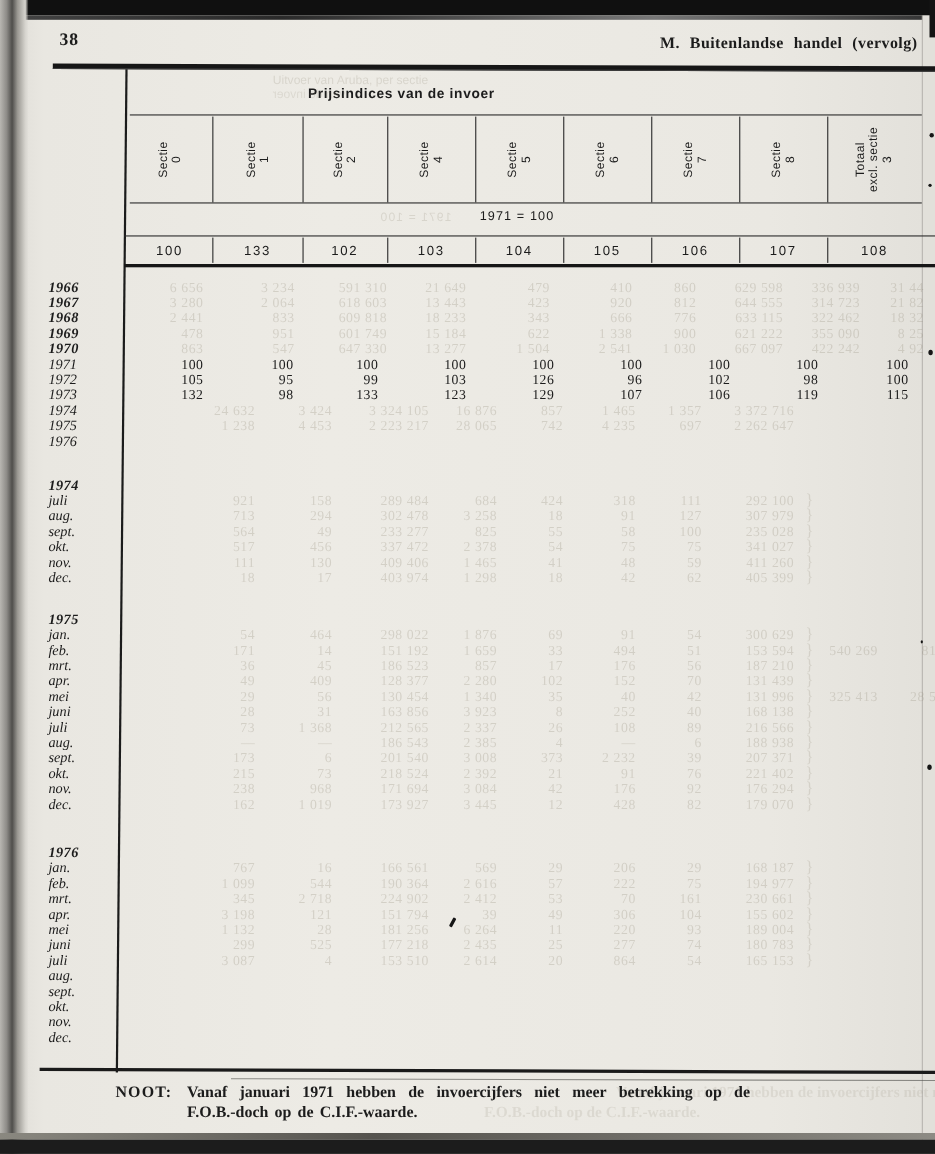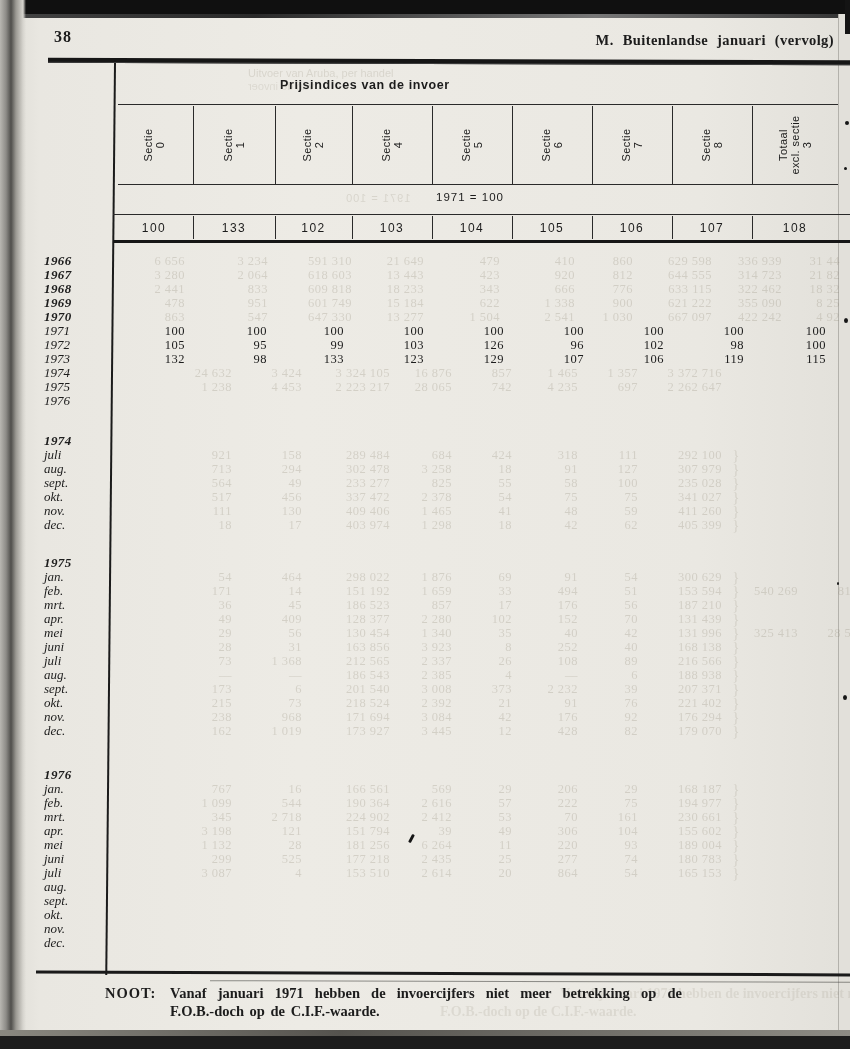--- a/index.html
+++ b/index.html
@@ -75,25 +75,25 @@
   <div class="bottom-bar2"></div>
   <div class="bottom-bar"></div>
   <div class="speck" style="left:845px;top:121px;width:4px;height:4px;"></div>
   <div class="speck" style="left:844px;top:167px;width:3px;height:3px;"></div>
   <div class="speck" style="left:844px;top:318px;width:4px;height:5px;"></div>
   <div class="speck" style="left:837px;top:582px;width:2px;height:3px;"></div>
   <div class="speck" style="left:843px;top:695px;width:4px;height:5px;"></div>
   <div class="speck" style="left:410px;top:834px;width:3px;height:9px;border-radius:1px;transform:rotate(28deg);"></div>
 
   <div class="page-number">38</div>
-  <div class="section-header">M.  Buitenlandse  januari  (vervolg)</div>
+  <div class="section-header">M.  Buitenlandse  handel  (vervolg)</div>
   <div class="header-rule"></div>
   <div class="table-title">Prijsindices van de invoer</div>
 
-  <div class="ghost-text" style="left:248px;top:67px;font-size:11px;opacity:.20;">Uitvoer van Aruba, per handel</div>
+  <div class="ghost-text" style="left:248px;top:67px;font-size:11px;opacity:.20;">Uitvoer van Aruba, per sectie</div>
   <div class="ghost-text mirror" style="left:248px;top:80px;font-size:11px;opacity:.16;">van de invoer</div>
   <div class="ghost-text mirror" style="left:345px;top:192px;font-size:11px;opacity:.20;letter-spacing:1px;">1971 = 100</div>
   <div class="ghost-text serifghost" style="left:560px;top:986px;width:430px;font-size:14px;font-weight:600;opacity:.14;white-space:nowrap;overflow:hidden;">Vanaf januari 1971 hebben de invoercijfers niet meer betrekking op de</div>
   <div class="ghost-text serifghost" style="left:440px;top:1004px;font-size:14px;font-weight:600;opacity:.15;">F.O.B.-doch op de C.I.F.-waarde.</div>
 
   <div class="left-border"></div>
   <div class="hline" style="left:118px;top:104px;width:720px;"></div>
   <div class="hline" style="left:118px;top:184px;width:720px;"></div>
   <div class="hline" style="left:113px;top:214px;width:737px;"></div>
   <div class="hline heavy" style="left:113px;top:240px;width:737px;"></div>

